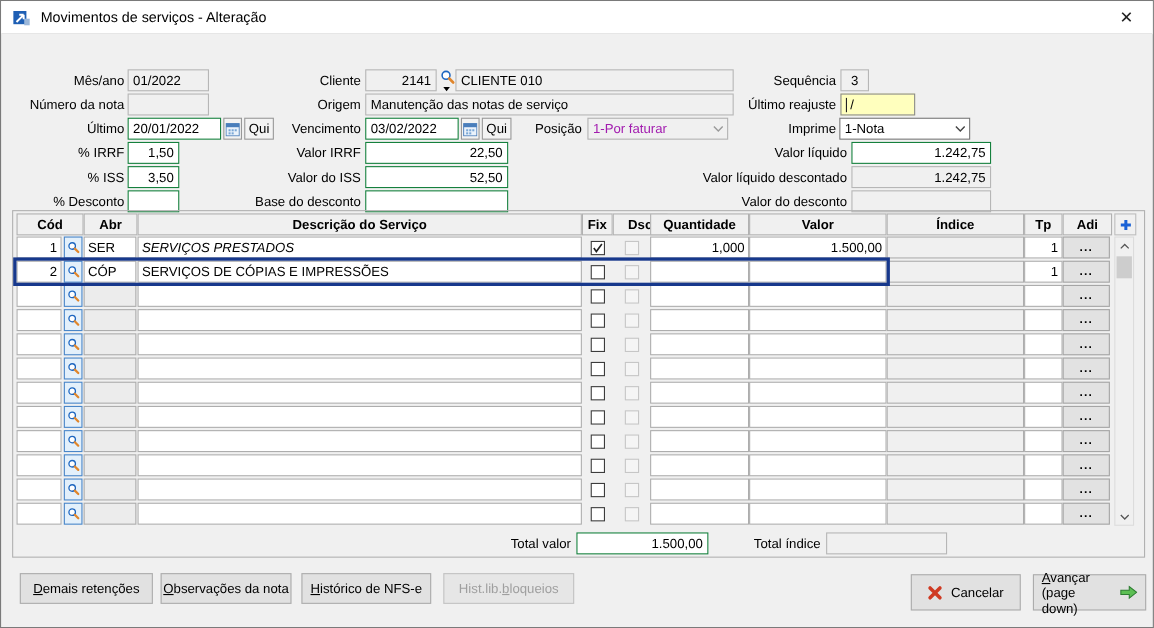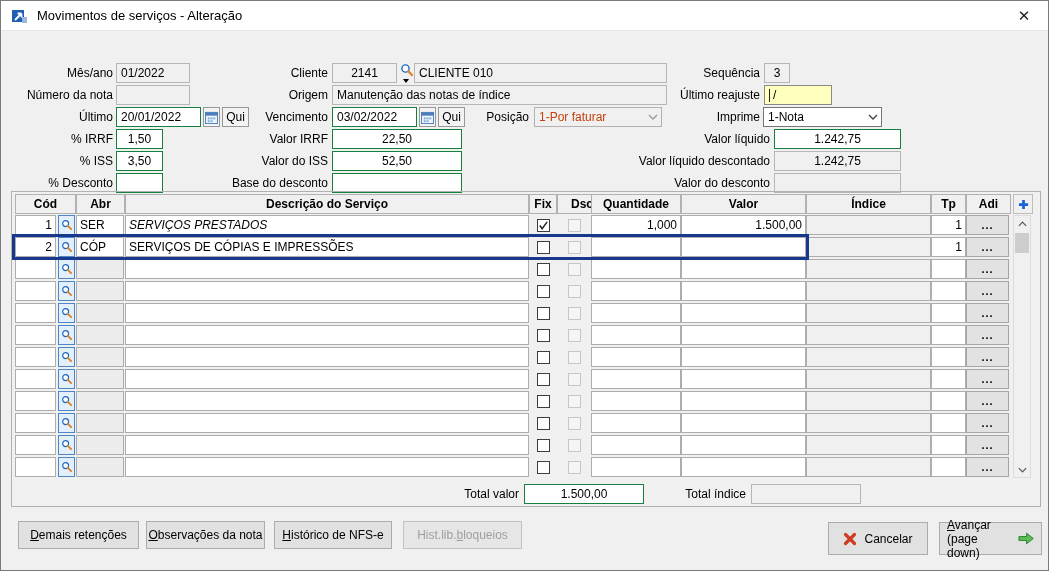--- a/index.html
+++ b/index.html
@@ -11,32 +11,32 @@
   .appicon { margin-left:11px; width:16px; height:16px; display:inline-flex; }
   .wtitle { margin-left:9px; font-size:13px; color:#000; }
   .closebtn { position:absolute; right:6px; top:0; width:36px; height:29px; display:flex;
               align-items:center; justify-content:center; font-size:15px; color:#222; cursor:pointer; }
 
   .lbl { position:absolute; height:20px; line-height:20px; font-size:12px; color:#000;
          text-align:right; white-space:nowrap; }
   .fld { position:absolute; height:20px; font-size:12px; line-height:18px; border:1px solid #15803d;
          background:#fff; padding:0 4px; white-space:nowrap; overflow:hidden; }
   .fld.dis { background:#f0f0f0; border-color:#b6b6b6; }
-  .fld.num { text-align:center; }
+  .fld.num { text-align:right; }
   .fld.ctr { text-align:center; }
   .fld.yellow { background:#ffffbe; border-color:#8a8a8a; display:flex; align-items:center; }
   .caret { display:inline-block; width:1px; height:13px; background:#222; margin-right:3px; }
 
   .btnlike { position:absolute; height:20px; border:1px solid #989898; background:#f3f3f3;
              font-size:12px; display:flex; align-items:center; justify-content:center; }
   .combo { position:absolute; height:20px; border:1px solid #767676; background:#fff;
            display:flex; align-items:center; font-size:12px; }
   .combo .ctext { flex:1; padding:0 4px; white-space:nowrap; overflow:hidden; }
   .combo .chev { width:16px; height:100%; display:flex; align-items:center; justify-content:center; }
-  .combo.dis { background:#f0f0f0; border-color:#b2b2b2; color:#c2410c; }
+  .combo.dis { background:#f0f0f0; border-color:#b2b2b2; color:#a21caf; }
 
   .panel { position:absolute; border:1px solid #b1b1b1; background:transparent; }
   .hcell { position:absolute; top:193px; height:20px; background:#f0f0f0; border:1px solid #b1b1b1;
            font-weight:bold; font-size:12px; display:flex; align-items:center; justify-content:center;
            white-space:nowrap; overflow:hidden; }
   .cell { position:absolute; height:20px; border:1px solid #adadad; background:#fff; font-size:12px;
           line-height:18px; padding:0 3px; white-space:nowrap; overflow:hidden; }
   .cell.num { text-align:right; }
   .cell.gray { background:#f0f0f0; }
   .magbtn { position:absolute; width:17px; height:20px; border:1px solid #4a86c8; background:#e3f0fb;
@@ -126,21 +126,21 @@
 
   <div class="fld dis num" style="left:331px;top:62px;width:65px">2141</div>
   <span style="position:absolute;left:399px;top:62px">
     <svg width="14" height="14" viewBox="0 0 14 14">
       <circle cx="5.5" cy="5.5" r="3.6" fill="#fff" stroke="#1d66c0" stroke-width="1.4"></circle>
       <line x1="8.4" y1="8.4" x2="12" y2="12" stroke="#e0862c" stroke-width="2.4" stroke-linecap="round"></line>
     </svg>
   </span>
   <span class="tri" style="left:402px;top:78px"></span>
   <div class="fld dis" style="left:413px;top:62px;width:253px">CLIENTE 010</div>
-  <div class="fld dis" style="left:331px;top:84px;width:335px">Manutenção das notas de índice</div>
+  <div class="fld dis" style="left:331px;top:84px;width:335px">Manutenção das notas de serviço</div>
   <div class="fld" style="left:331px;top:106px;width:85px">03/02/2022</div>
   <div class="btnlike" style="left:418px;top:106px;width:17px">
     <svg width="13" height="13" viewBox="0 0 14 14">
       <rect x="0.5" y="1.5" width="13" height="12" fill="#eaf2fb" stroke="#4a7ebb"></rect>
       <rect x="0.5" y="1.5" width="13" height="3.5" fill="#4a7ebb"></rect>
       <rect x="3" y="7" width="2" height="2" fill="#7aa7d6"></rect>
         <rect x="6" y="7" width="2" height="2" fill="#7aa7d6"></rect>
       <rect x="9" y="7" width="2" height="2" fill="#7aa7d6"></rect>
         <rect x="3" y="10" width="2" height="2" fill="#7aa7d6"></rect>
       <rect x="6" y="10" width="2" height="2" fill="#7aa7d6"></rect>

